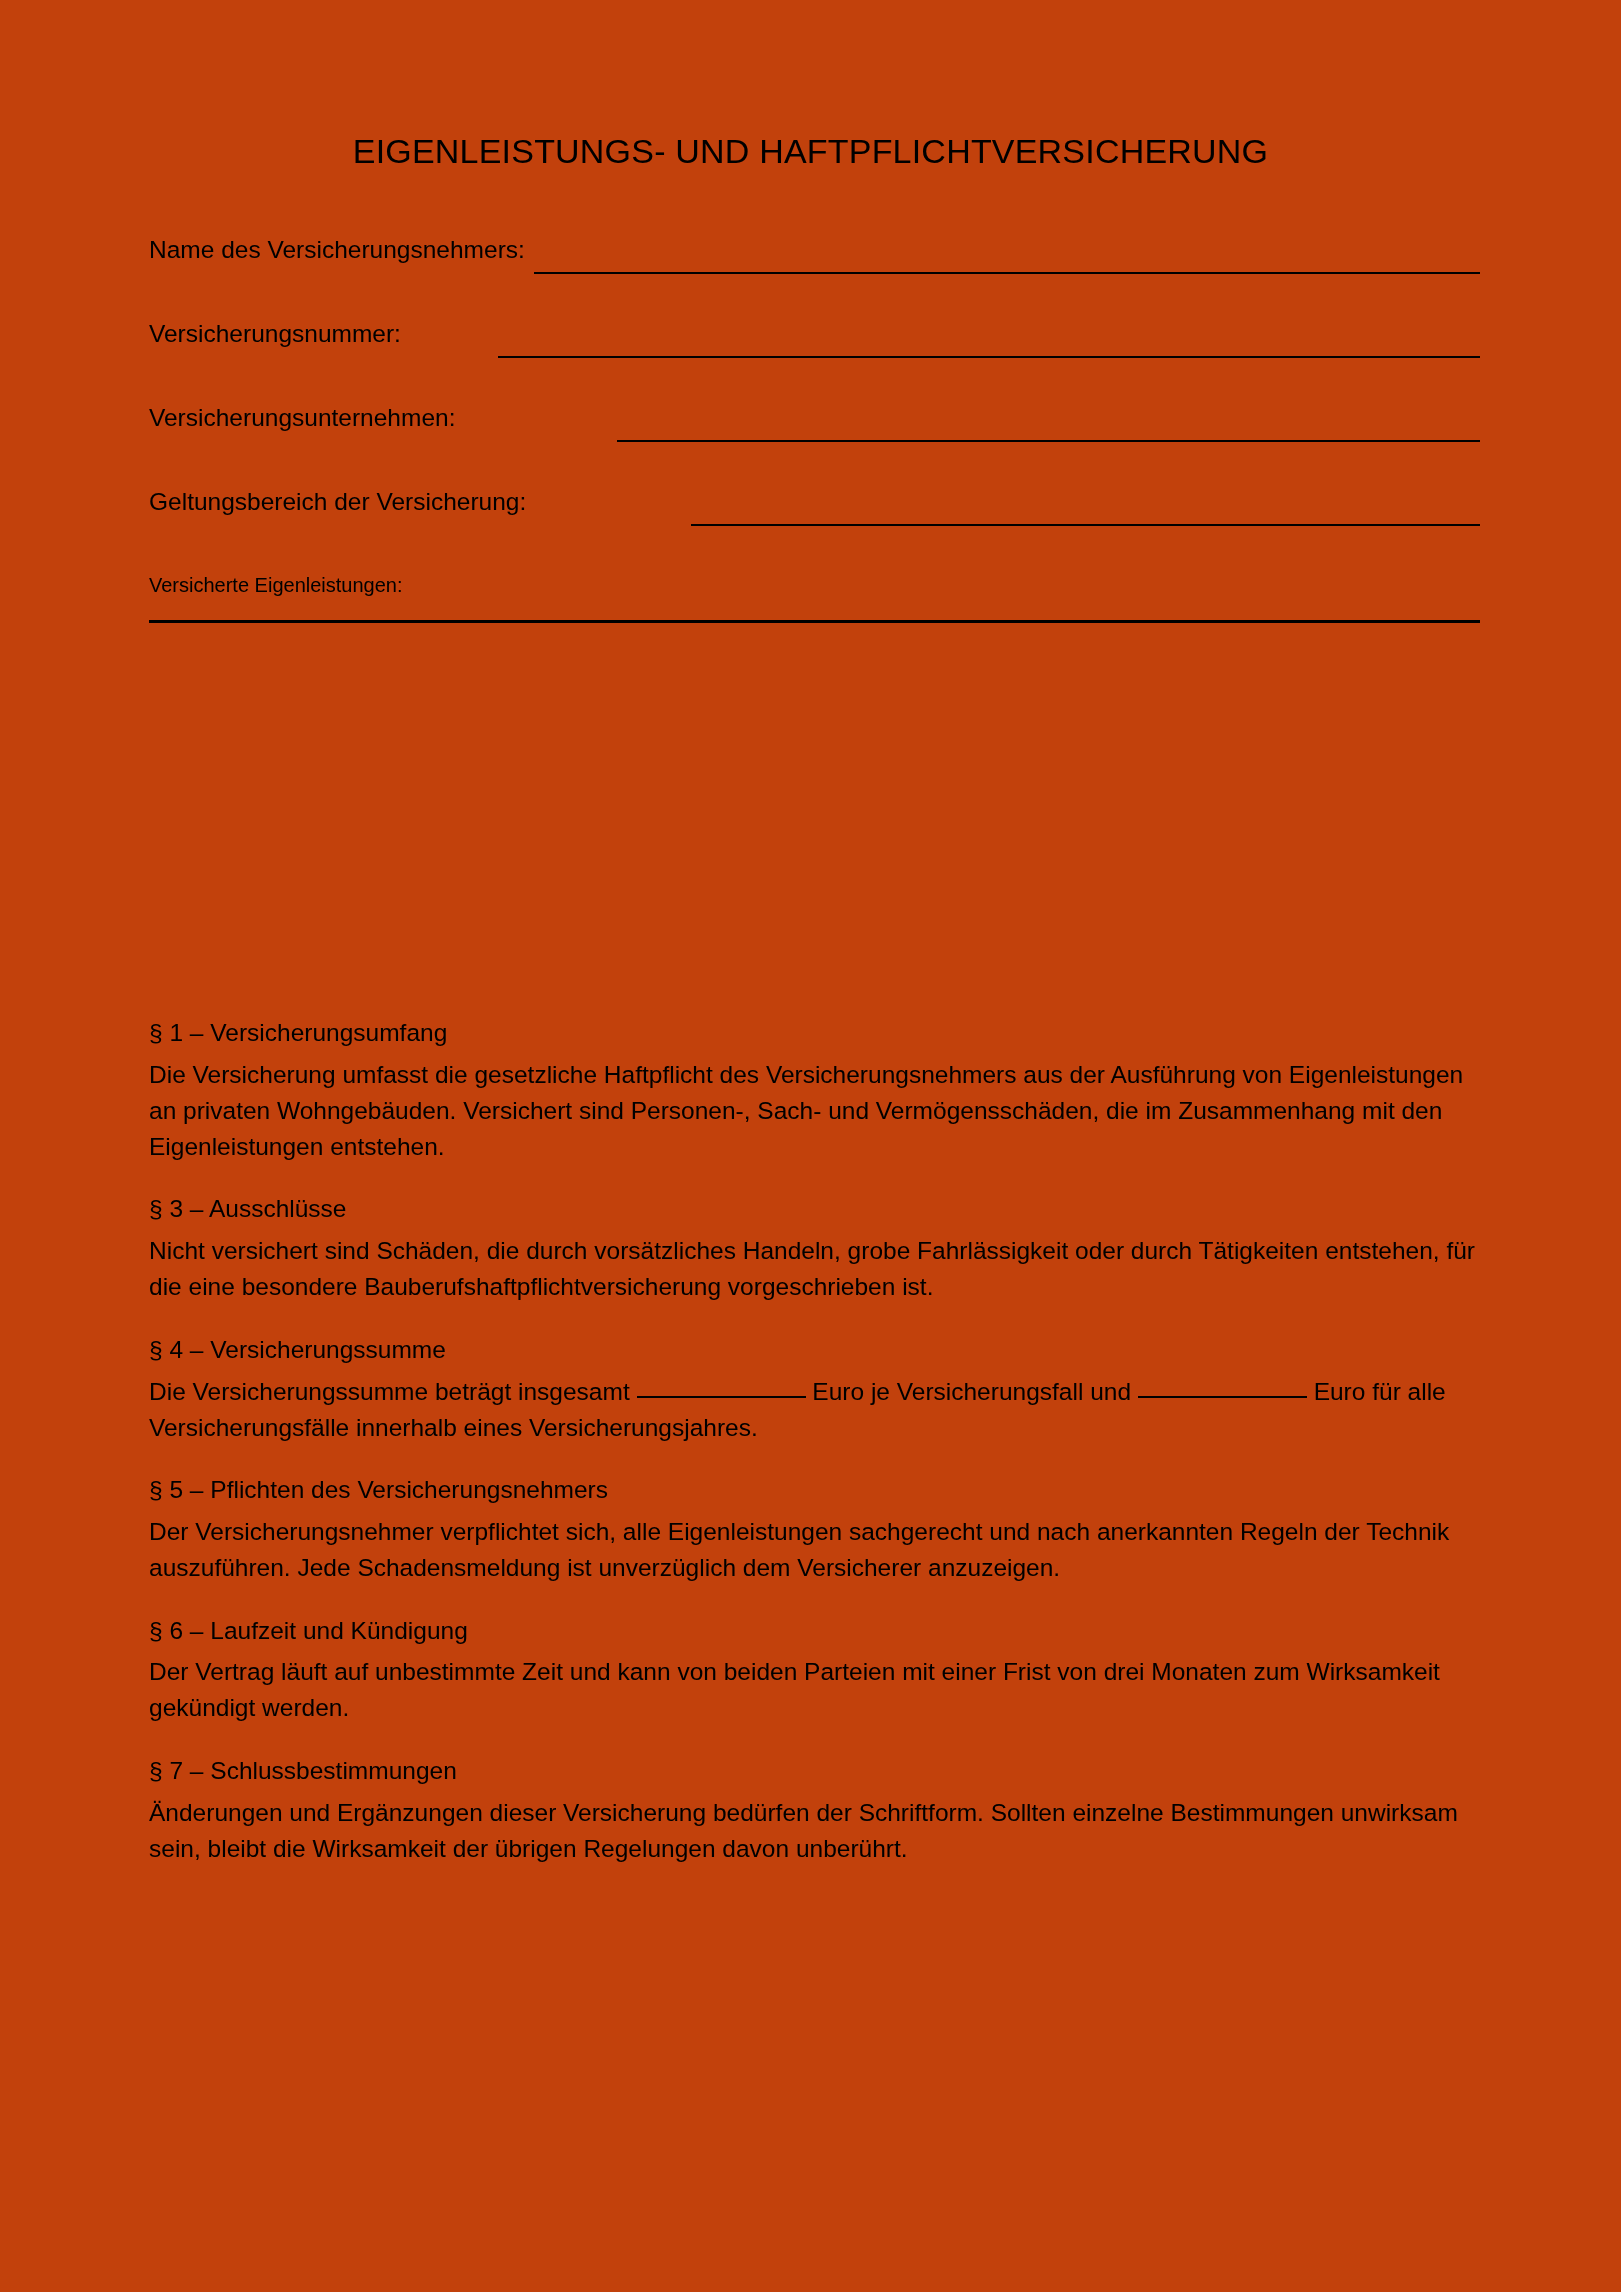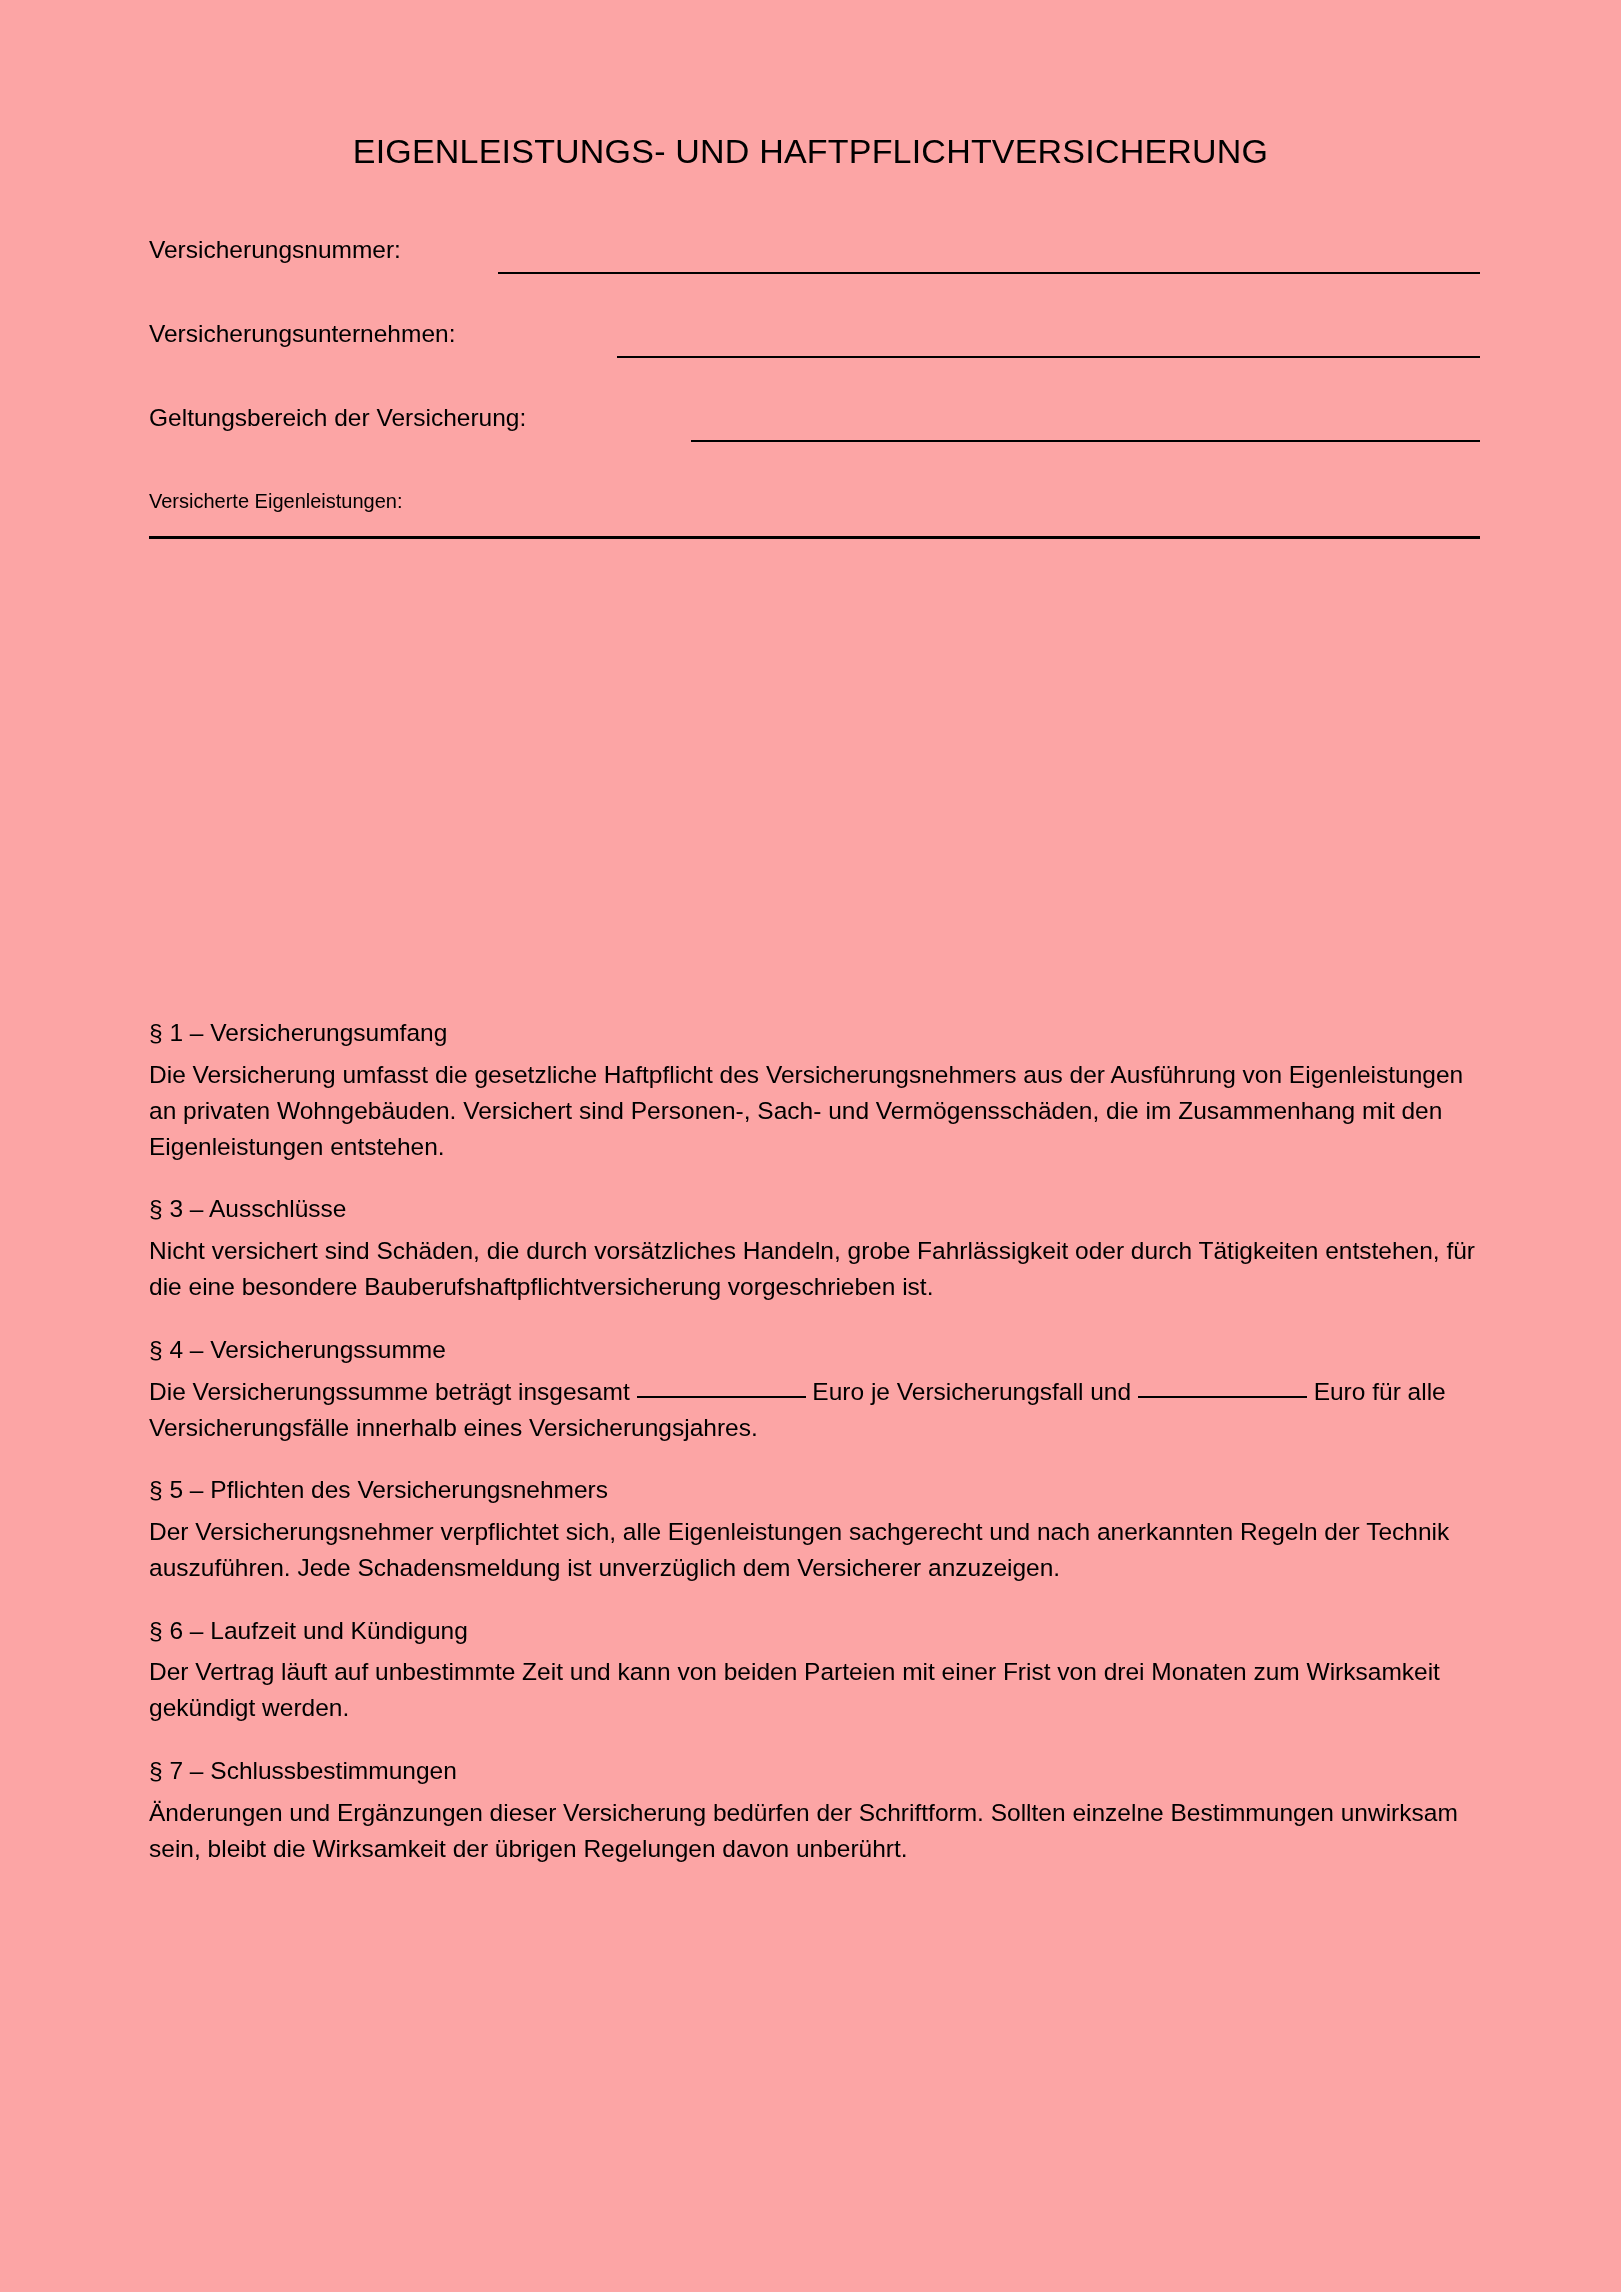--- a/index.html
+++ b/index.html
@@ -10,21 +10,21 @@
   }
   body {
     font-family: "Liberation Sans", sans-serif;
     color: #000000;
   }
   .page {
     position: relative;
     width: 1621px;
     height: 2293px;
     margin: 0 auto;
-    background: #fca5a5;
+    background: #c2410c;
     overflow: hidden;
     box-sizing: border-box;
   }
 
   
   .doc-title {
     position: absolute;
     left: 0;
     right: 0;
     top: 110px;
@@ -124,20 +124,24 @@
 </style>
 </head>
 <body>
 
 <div class="page">
 
   <h1 class="doc-title">EIGENLEISTUNGS- UND HAFTPFLICHTVERSICHERUNG</h1>
 
   <div class="form-block">
 
+    <div class="form-row">
+      <span class="f-label">Name des Versicherungsnehmers:</span>
+      <span class="f-line line-w1"></span>
+    </div>
 
 
     <div class="form-row">
       <span class="f-label">Versicherungsnummer:</span>
       <span class="f-line line-w3"></span>
     </div>
 
     <div class="form-row">
       <span class="f-label">Versicherungsunternehmen:</span>
       <span class="f-line line-w4"></span>

